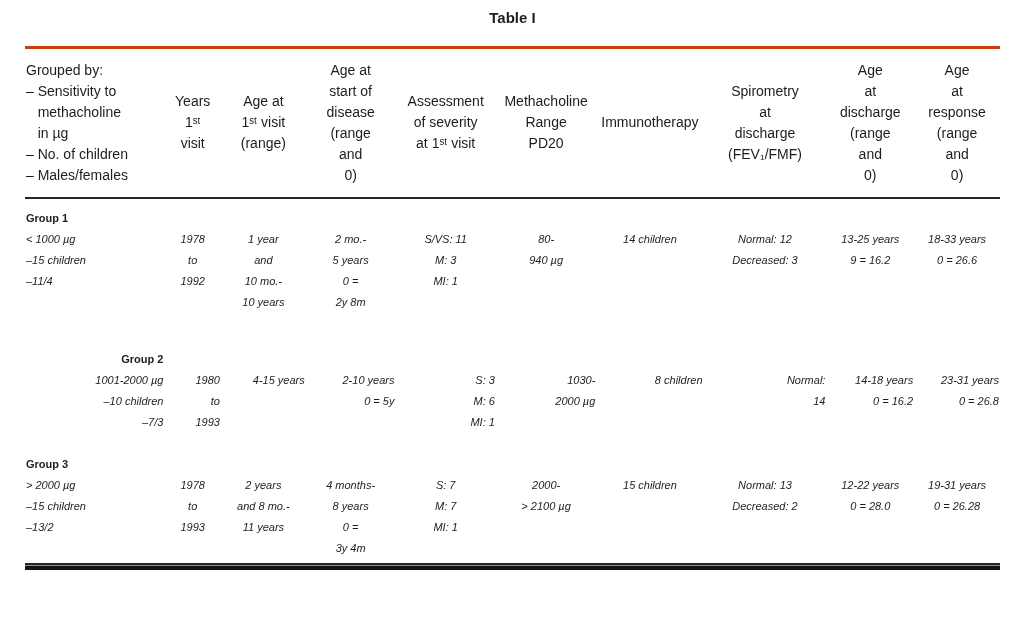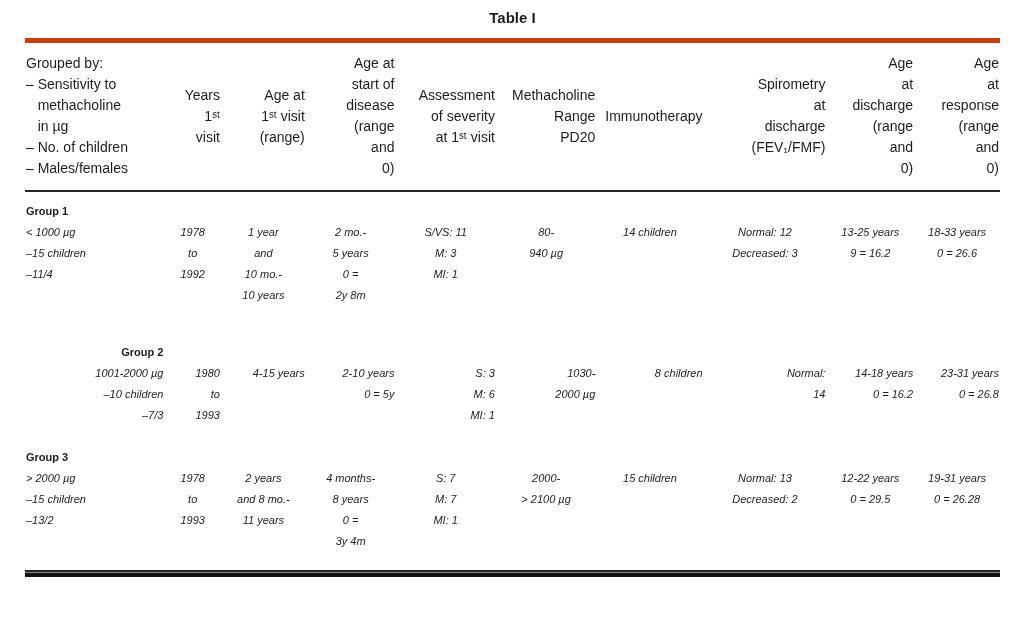--- a/index.html
+++ b/index.html
@@ -27,48 +27,48 @@
     text-align: center;
     font-weight: 700;
     font-size: 15px;
     line-height: 18px;
     margin-top: 14px;
   }
   table.tbl {
     width: 100%;
     border-collapse: collapse;
     table-layout: fixed;
-    margin-top: 11px;
-    border-top: 5px solid #c2410c;
+    margin-top: 19px;
+    border-top: 3px solid #c2410c;
   }
   thead tr { border-bottom: 2px solid #262626; }
   th {
     font-weight: 400;
     vertical-align: middle;
-    text-align: right;
+    text-align: center;
     white-space: pre-line;
     font-size: 14px;
     line-height: 21px;
     height: 150px;
     padding: 6px 1px;
   }
   th.left {
     text-align: left;
     white-space: pre-wrap;
   }
   td {
     vertical-align: top;
     text-align: center;
     font-size: 11px;
     line-height: 21px;
     padding: 9px 1px 27px 1px;
   }
   td.left { text-align: left; }
   tbody tr.row2 td { padding-bottom: 12px; text-align: right; }
-  tbody tr.row3 td { padding-bottom: 18px; }
+  tbody tr.row3 td { padding-bottom: 4px; }
   tbody tr.row3 { border-bottom: 2px solid #262626; }
   .lines { white-space: pre-line; font-style: italic; }
   .pad { padding-top: 21px; }
   .grp { font-weight: 700; }
   .footnote {
     font-size: 14px;
     line-height: 18px;
     padding: 12px 0 11px 0;
   }
   .bottom-rule {
@@ -270,21 +270,21 @@
           </td>
         <td>
             <div class="lines pad">15 children</div>
           </td>
         <td>
             <div class="lines pad">Normal: 13
 Decreased: 2</div>
           </td>
         <td>
             <div class="lines pad">12-22 years
-0 = 29.5</div>
+0 = 28.0</div>
           </td>
         <td>
             <div class="lines pad">19-31 years
 0 = 26.28</div>
           </td>
       </tr>
     </tbody>
   </table>
 
   <div class="bottom-rule"></div>

